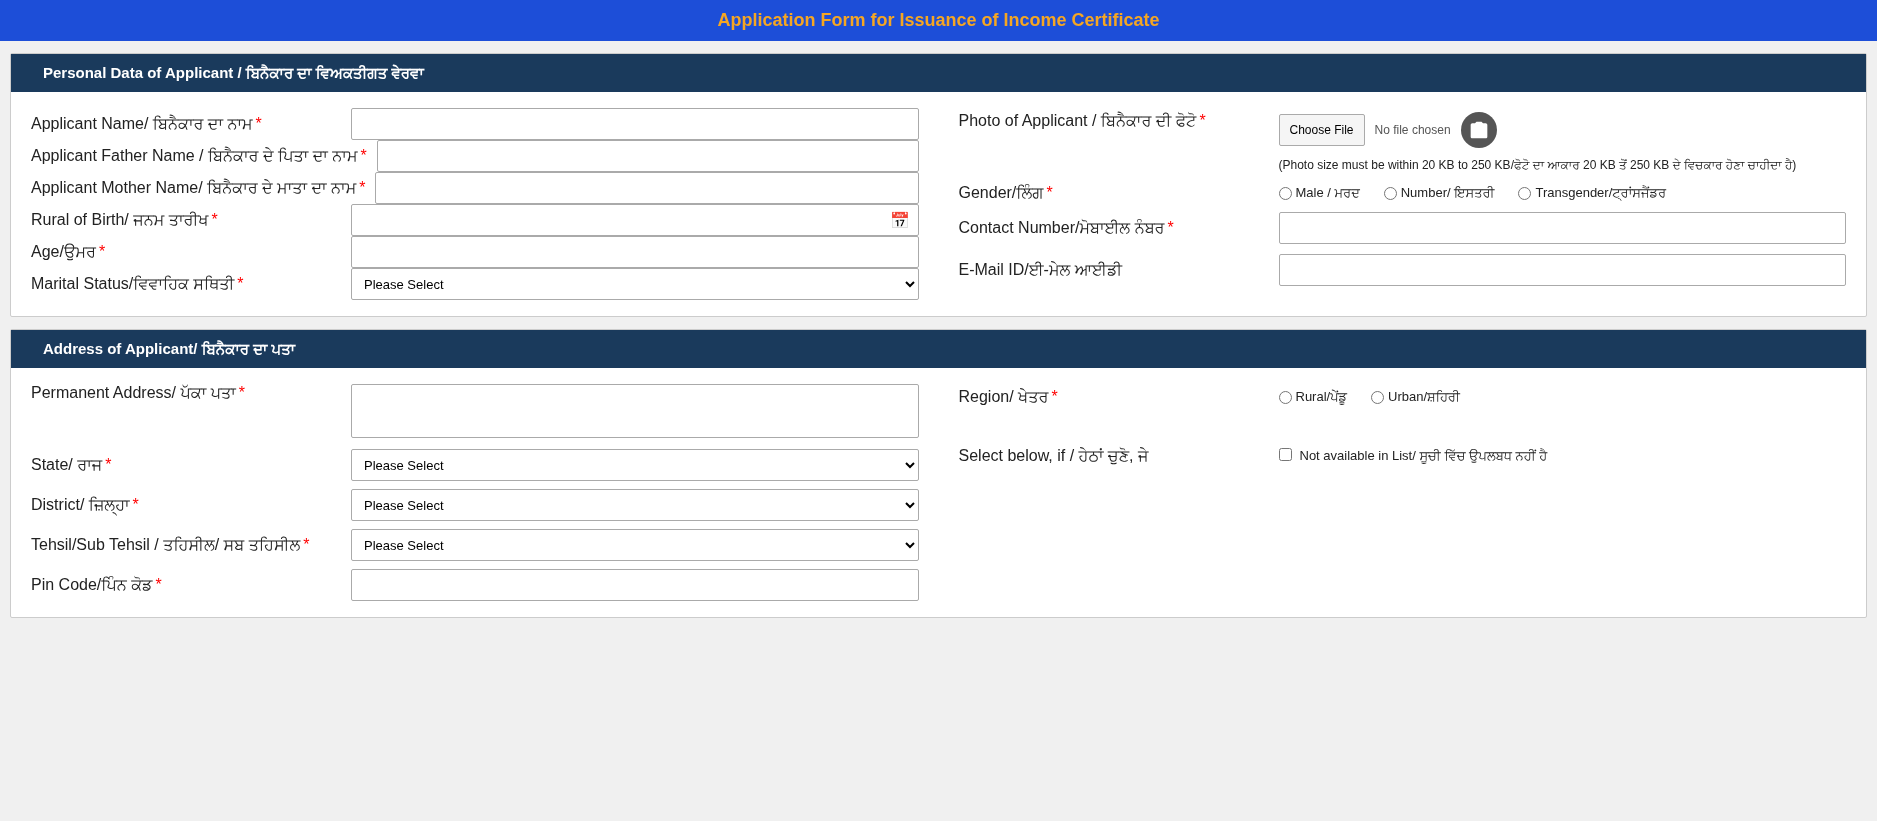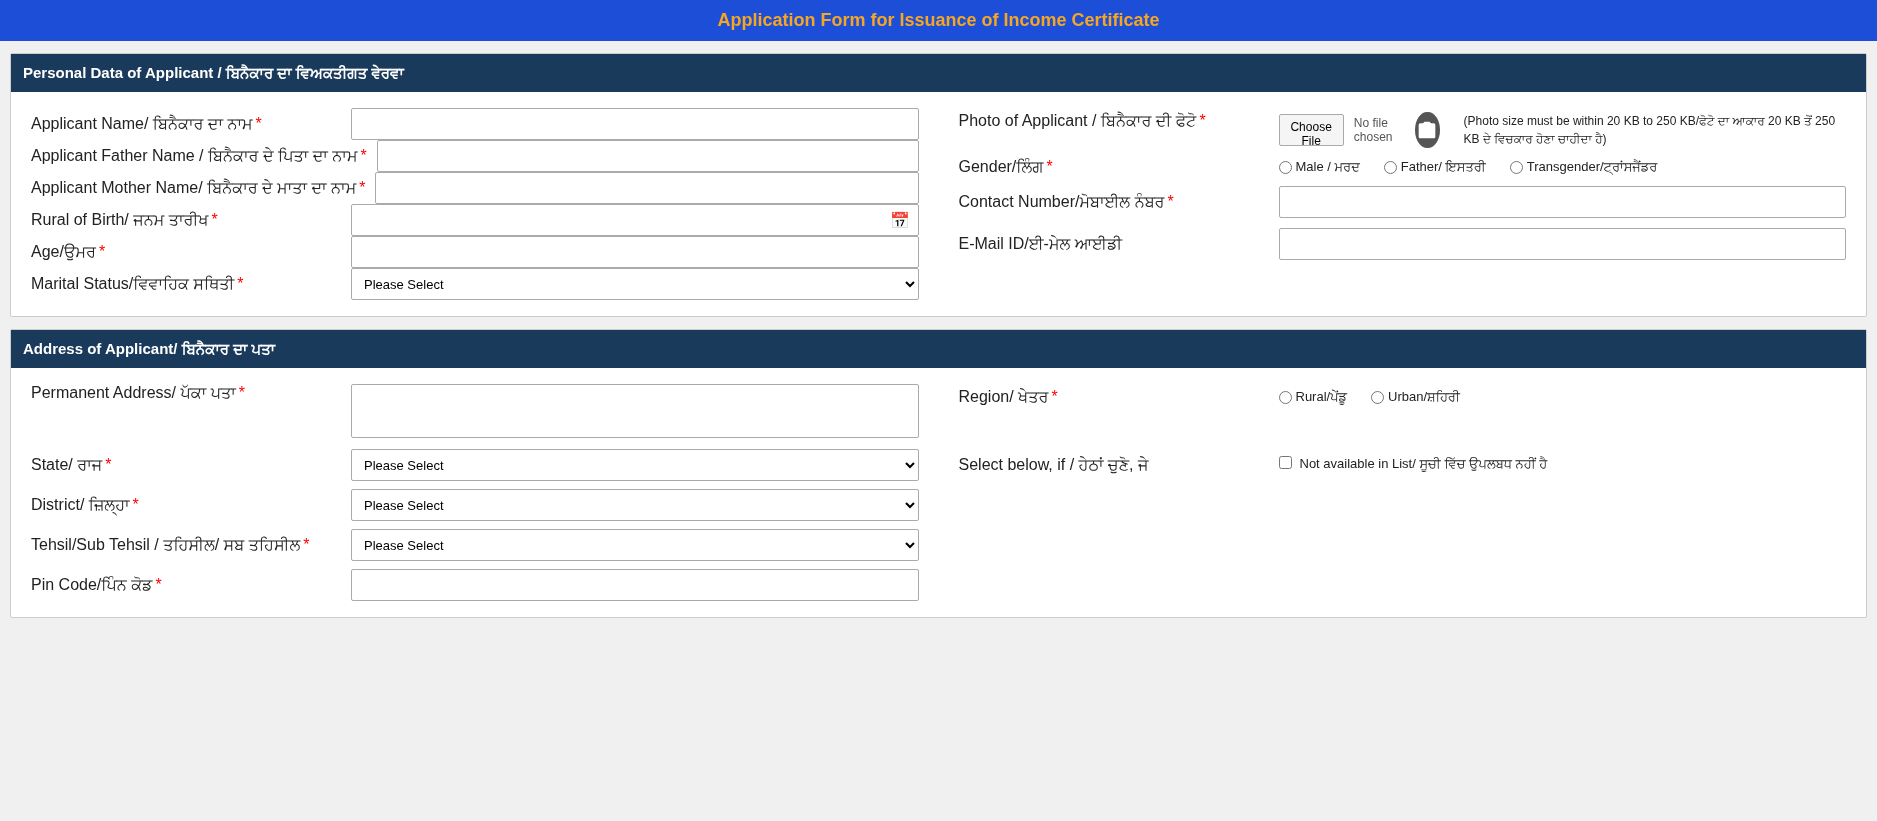--- a/index.html
+++ b/index.html
@@ -22,21 +22,21 @@
     .section {
       margin: 12px 10px;
       border: 1px solid #ccc;
       border-radius: 2px;
       background: #fff;
     }
 
     .section-header {
       background: #1a3a5c;
       color: #fff;
-      padding: 10px 12px;
+      padding: 10px 32px;
       font-size: 15px;
       font-weight: bold;
     }
 
     .section-body {
       padding: 16px 20px;
     }
 
     .field-group {
       display: flex;
@@ -100,22 +100,22 @@
       border: 1px solid #aaa;
       border-radius: 2px;
       font-size: 13px;
       height: 32px;
       background: #fff;
       appearance: auto;
     }
 
     .photo-section {
       display: flex;
-      flex-direction: row;
-      gap: 24px;
+      flex-direction: column;
+      gap: 8px;
       justify-content: space-between;
     }
 
     .photo-row {
       display: flex;
       align-items: center;
       gap: 10px;
     }
 
     .choose-file-btn {
@@ -178,21 +178,20 @@
 
     .right-section {
       flex: 1;
       padding-top: 4px;
     }
 
     .not-available-row {
       display: flex;
       align-items: flex-start;
       gap: 8px;
-      margin-top: 8px;
     }
 
     .not-available-label {
       font-size: 13px;
       color: #222;
       line-height: 1.5;
     }
 
     .address-textarea {
       width: 100%;
@@ -301,21 +300,21 @@
           <div class="field-label">
             <span>Gender/ਲਿੰਗ</span><span class="required">*</span>
           </div>
           <div class="radio-group">
             <label class="radio-option">
               <input type="radio" name="gender" style="">
               <span>Male / ਮਰਦ</span>
             </label>
             <label class="radio-option">
               <input type="radio" name="gender" style="">
-              <span>Father/ ਇਸਤਰੀ</span>
+              <span>Number/ ਇਸਤਰੀ</span>
             </label>
             <label class="radio-option">
               <input type="radio" name="gender" style="">
               <span>Transgender/ਟ੍ਰਾਂਸਜੈਂਡਰ</span>
             </label>
           </div>
         </div>
 
         <div class="field-group" style="margin-top: 10px;">
           <div class="field-label">
@@ -412,21 +411,21 @@
               <span>Rural/ਪੇਂਡੂ</span>
             </label>
             <label class="radio-option">
               <input type="radio" name="region" style="">
               <span>Urban/ਸ਼ਹਿਰੀ</span>
             </label>
           </div>
         </div>
 
         <div style="margin-top: 40px;">
-          <div class="field-group" style="align-items: flex-end;">
+          <div class="field-group" style="align-items: center;">
             <div class="field-label">
               <span>Select below, if / ਹੇਠਾਂ ਚੁਣੋ, ਜੇ</span>
             </div>
             <div class="not-available-row">
               <input type="checkbox" style="margin-top: 2px;">
               <span class="not-available-label">Not available in List/ ਸੂਚੀ ਵਿੱਚ ਉਪਲਬਧ ਨਹੀਂ ਹੈ</span>
             </div>
           </div>
         </div>
 

